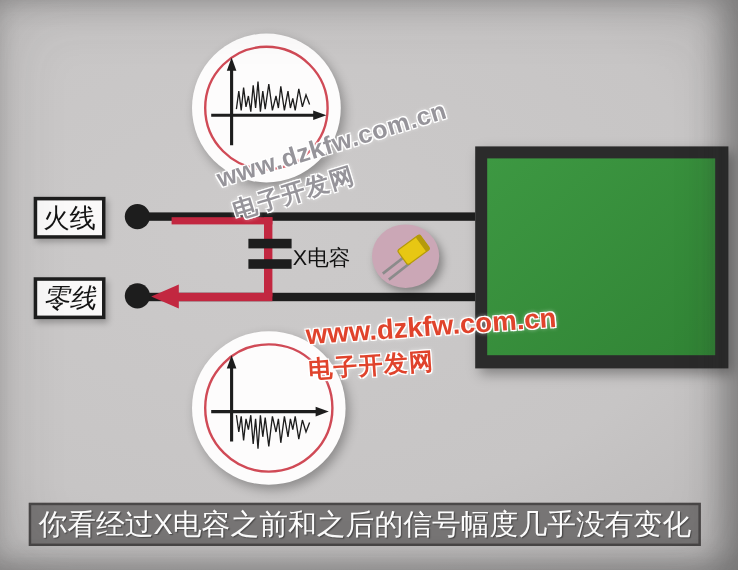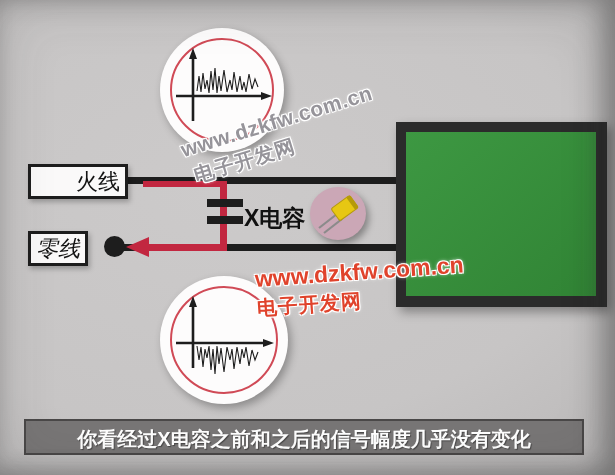--- a/index.html
+++ b/index.html
@@ -12,35 +12,35 @@
   .ring{position:absolute;left:10px;top:10px;right:10px;bottom:10px;border-radius:50%;border:2px solid #d04a56;}
   .scope svg{position:absolute;left:0;top:0;}
   .label-box{position:absolute;width:54px;height:29px;background:#faf9f9;border:3px solid #1d1d1d;
     display:flex;align-items:center;justify-content:center;font-size:22px;color:#141414;
     box-shadow:2px 3px 5px rgba(0,0,0,0.25);}
   .wire{position:absolute;height:7px;background:#1d1d1d;}
   .dot{position:absolute;width:21px;height:21px;border-radius:50%;background:#1d1d1d;}
   .redseg{position:absolute;background:#c22740;}
   .arrow-left{position:absolute;width:0;height:0;border-top:10px solid transparent;border-bottom:10px solid transparent;border-right:23px solid #c22740;}
   .cap-bar{position:absolute;left:207px;width:36px;height:8px;background:#1d1d1d;}
-  .cap-label{position:absolute;left:244px;top:203px;font-size:23px;font-weight:700;color:#111;}
+  .cap-label{position:absolute;left:244px;top:203px;font-size:18px;font-weight:400;color:#111;}
   .board{position:absolute;left:396px;top:122px;width:211px;height:185px;background:#2b2b2b;box-shadow:4px 5px 10px rgba(0,0,0,0.35);}
   .board-inner{position:absolute;left:10px;top:10px;right:11px;bottom:11px;background:linear-gradient(140deg,#3d9842 0%,#318435 100%);}
   .pink-disc{position:absolute;left:310px;top:187px;width:56px;height:53px;border-radius:50%;background:#cba7b6;box-shadow:3px 4px 7px rgba(0,0,0,0.35);}
   .wm{position:absolute;transform-origin:0 0;}
   .wm div{white-space:nowrap;}
   .wm-top{left:178px;top:139px;transform:rotate(-17deg);color:#96949a;}
   .wm-top .l1{font-size:21px;font-weight:bold;letter-spacing:0.5px;}
   .wm-top .l2{font-size:20px;font-weight:bold;letter-spacing:1px;margin-top:3px;margin-left:5px;}
   .wm-bot{left:254px;top:266px;transform:rotate(-4deg);color:#e0432c;}
   .wm-bot .l1{font-size:23px;font-weight:bold;}
   .wm-bot .l2{font-size:20px;font-weight:bold;letter-spacing:1px;margin-top:2px;}
   .halo{text-shadow:-1px -1px 0 #fff,1px -1px 0 #fff,-1px 1px 0 #fff,1px 1px 0 #fff,0 0 4px #fff;}
   .caption{position:absolute;left:24px;top:419px;width:556px;height:32px;background:#787676;border:2px solid #4a4848;
-    display:flex;align-items:flex-end;justify-content:center;color:#fff;font-size:20px;font-weight:bold;
+    display:flex;align-items:flex-end;justify-content:center;color:#fff;font-size:24px;font-weight:normal;
     text-shadow:1px 1px 1px rgba(0,0,0,0.40);}
 </style>
 </head>
 <body>
 
 <div class="stage">
 
   <div class="scope" style="left:160px;top:28px;width:124px;height:124px;">
     <div class="ring"></div>
     <svg width="124" height="124" viewBox="0 0 124 124">
@@ -75,21 +75,21 @@
   <div class="redseg" style="left:145px;top:244px;width:82px;height:7px;"></div>
   <div class="arrow-left" style="left:126px;top:237px;"></div>
 
   <div class="cap-bar" style="top:199px;"></div>
   <div class="cap-bar" style="top:216px;"></div>
   <div class="cap-label">X电容</div>
 
   <div class="dot" style="left:104px;top:170px;"></div>
   <div class="dot" style="left:104px;top:236px;"></div>
 
-  <div class="label-box" style="left:28px;top:164px;padding-left:40px;">
+  <div class="label-box" style="left:28px;top:164px;">
     <span>火线</span>
   </div>
   <div class="label-box" style="left:28px;top:231px;font-style:italic;">
     <span>零线</span>
   </div>
 
   <div class="pink-disc">
     <svg width="56" height="53" viewBox="0 0 56 53">
       <line x1="9" y1="41" x2="27" y2="27" stroke="#8b8b8b" stroke-width="2.2"></line>
       <line x1="14" y1="46" x2="32" y2="32" stroke="#8b8b8b" stroke-width="2.2"></line>

